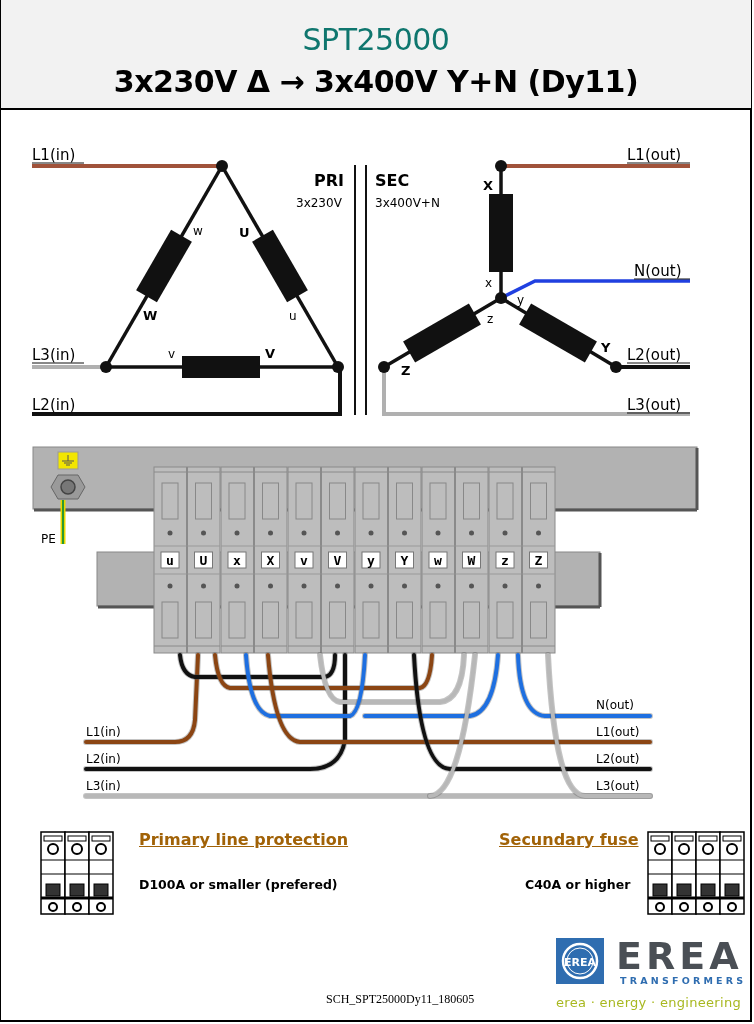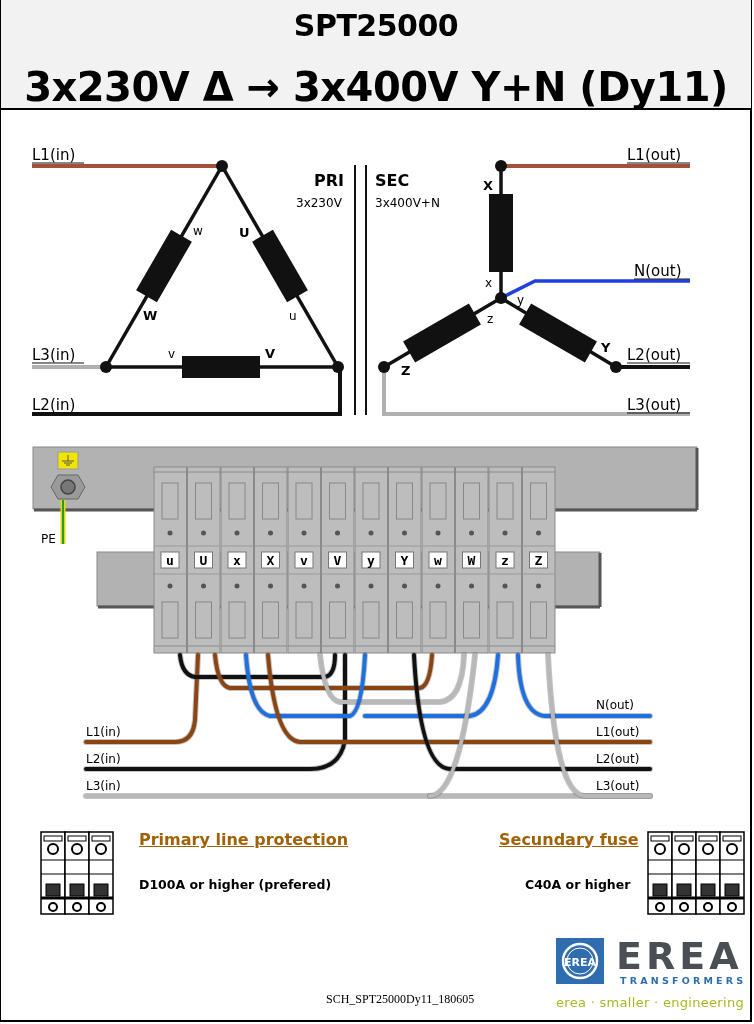--- a/index.html
+++ b/index.html
@@ -1,20 +1,20 @@
 <!DOCTYPE html>
 <html><head>
 <meta charset="utf-8">
 <style>
   html, body { margin: 0; padding: 0; background: #ffffff; }
   body { width: 754px; height: 1024px; position: relative; overflow: hidden; font-family: "Liberation Sans", "DejaVu Sans", sans-serif; }
   .frame { position: absolute; left: 0; top: 0; width: 752px; height: 1022px; border: 1px solid #000; border-right: 2px solid #000; border-bottom: 2px solid #000; box-sizing: border-box; }
   .header { position: absolute; left: 1px; top: 0; width: 750px; height: 108px; background: #f2f2f2; border-bottom: 2px solid #000; text-align: center; }
-  .title1 { position: absolute; left: 0; right: 0; top: 8px; font-family: "DejaVu Sans", sans-serif; font-weight: bold; font-size: 30px; color: #000000; letter-spacing: -0.5px; }
-  .title2 { position: absolute; left: 0; right: 0; top: 64px; font-family: "DejaVu Sans", sans-serif; font-weight: bold; font-size: 40px; color: #000; letter-spacing: -0.5px; }
+  .title1 { position: absolute; left: 0; right: 0; top: 22px; font-family: "DejaVu Sans", sans-serif; font-weight: normal; font-size: 30px; color: #0f766e; letter-spacing: -0.5px; }
+  .title2 { position: absolute; left: 0; right: 0; top: 64px; font-family: "DejaVu Sans", sans-serif; font-weight: bold; font-size: 30px; color: #000; letter-spacing: -0.5px; }
   svg { position: absolute; left: 0; top: 0; }
   .lbl { font-family: "DejaVu Sans", sans-serif; font-size: 15px; fill: #000; }
   .lblsm { font-family: "DejaVu Sans", sans-serif; font-size: 12px; fill: #000; }
   .lblbold { font-family: "DejaVu Sans", sans-serif; font-weight: bold; font-size: 16px; fill: #000; }
   .wl { font-family: "DejaVu Sans", sans-serif; font-size: 13px; fill: #000; font-weight: bold;}
   .termlbl { font-family: "DejaVu Sans Mono", monospace; font-weight: bold; font-size: 13px; fill: #000; }
   .prot-title { position: absolute; font-family: "DejaVu Sans", sans-serif; font-weight: bold; font-size: 16px; text-decoration: underline; color: #a16207; }
   .prot-text { position: absolute; font-family: "DejaVu Sans", sans-serif; font-weight: bold; font-size: 12.5px; color: #000; }
   .docid { position: absolute; left: 326px; top: 992px; font-family: Liberation Serif, serif; font-size: 12px; color: #000; }
   .logo-name { position: absolute; left: 616px; top: 934px; font-family: "DejaVu Sans", sans-serif; font-weight: bold; font-size: 38px; letter-spacing: 4px; color: #4a4f55; }
@@ -378,20 +378,20 @@
 
   <g>
     <rect x="556" y="938" width="48" height="46" fill="#2f6db0"></rect>
     <circle cx="580" cy="961" r="17" fill="none" stroke="#fff" stroke-width="2.5"></circle>
     <circle cx="580" cy="961" r="13" fill="none" stroke="#fff" stroke-width="1"></circle>
     <text x="580" y="966" text-anchor="middle" font-family="DejaVu Sans, sans-serif" font-weight="bold" font-size="11" fill="#fff">EREA</text>
   </g>
 </svg>
 
 <div class="prot-title" style="left:139px; top:830px;">Primary line protection</div>
-<div class="prot-text" style="left:139px; top:877px;">D100A or higher (prefered)</div>
+<div class="prot-text" style="left:139px; top:877px;">D100A or smaller (prefered)</div>
 <div class="prot-title" style="left:499px; top:830px;">Secundary fuse</div>
 <div class="prot-text" style="left:525px; top:877px;">C40A or higher</div>
 
 <div class="docid">SCH_SPT25000Dy11_180605</div>
 <div class="logo-name">EREA</div>
 <div class="logo-sub">TRANSFORMERS</div>
-<div class="logo-tag">erea · smaller · engineering</div>
+<div class="logo-tag">erea · energy · engineering</div>
 
 </body></html>

